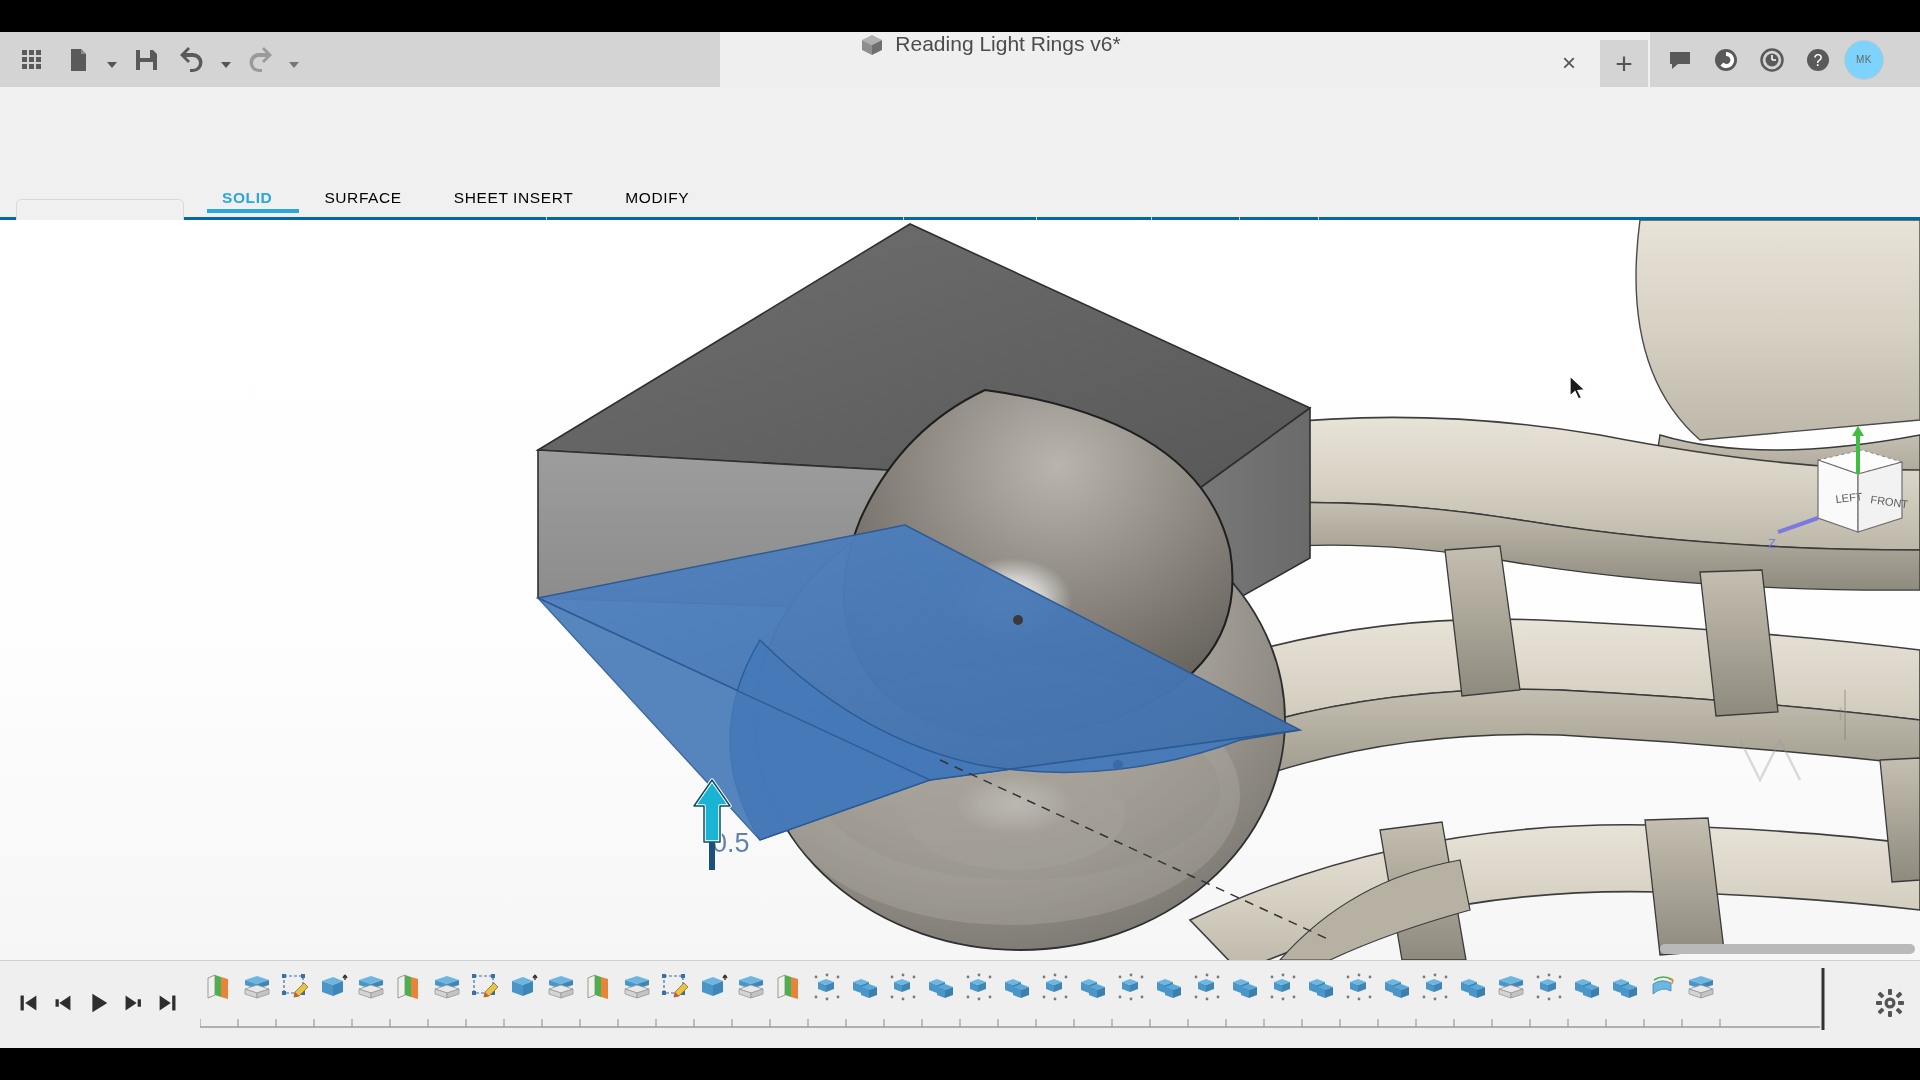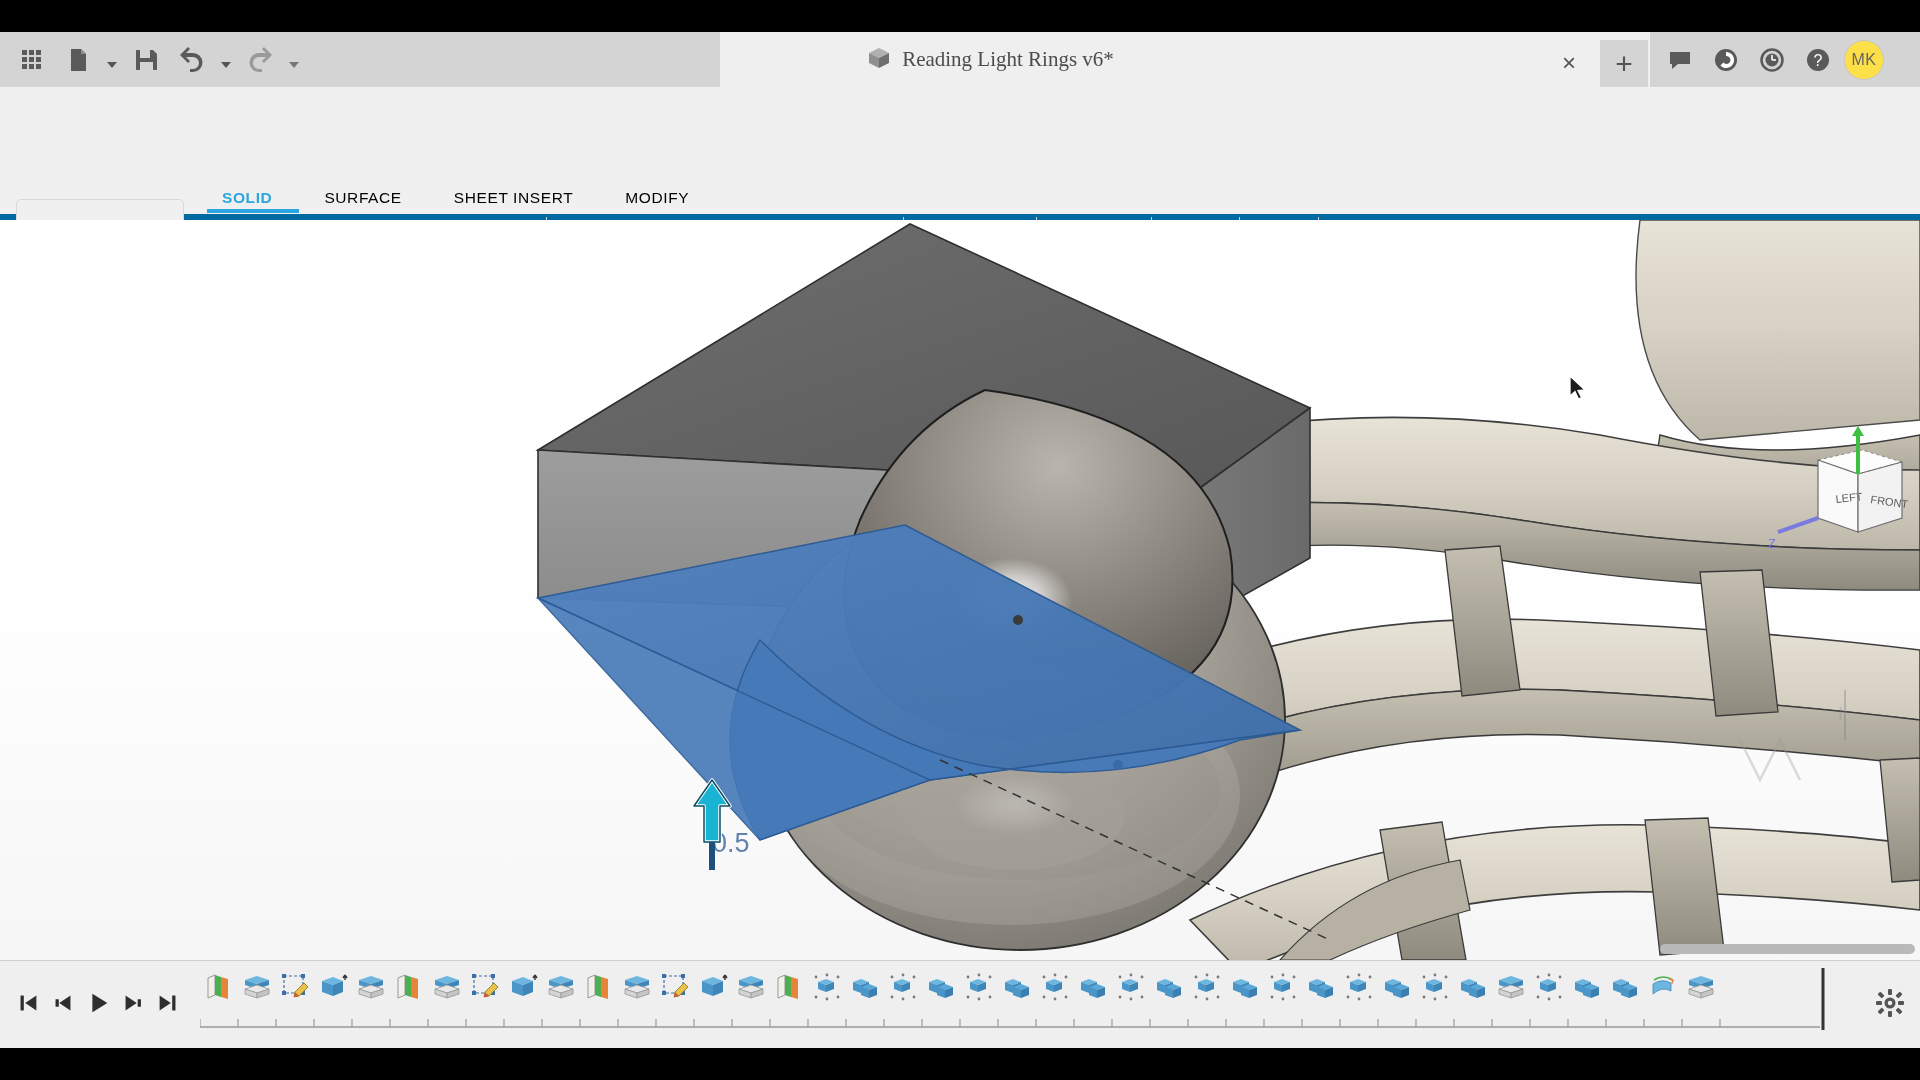--- a/index.html
+++ b/index.html
@@ -15,36 +15,36 @@
   .qbtn { width:44px; height:42px; display:flex; align-items:center; justify-content:center;
      cursor:pointer; color:#4a4a4a; }
   .qcaret { width:20px; height:42px; display:flex; align-items:flex-end; justify-content:center;
      padding-bottom:13px; cursor:pointer; }
   .caret { width:0;height:0;border-left:5px solid transparent;border-right:5px solid transparent;
      border-top:6px solid #555; }
   .caret.light{ border-top-color:#777; }
 
   .titlestrip { position:absolute; left:720px; top:32px; width:1200px; height:55px; background:#efefef; }
   .titlewrap { position:absolute; left:780px; top:32px; width:420px; height:55px;
-     display:flex; align-items:center; justify-content:center; gap:10px;font-family:Liberation Serif, serif; }
+     display:flex; align-items:flex-start; justify-content:center; gap:10px; }
   .title-text { font-size:21px; color:#4c4c4c; white-space:nowrap; }
   .doctab-close { position:absolute; left:1555px; top:49px; width:28px; height:28px;
      display:flex;align-items:center;justify-content:center;cursor:pointer;color:#555;font-size:24px;font-weight:300;}
   .plusbtn { position:absolute; left:1600px; top:40px; width:48px; height:47px; background:#d4d4d4;
      display:flex;align-items:center;justify-content:center;cursor:pointer;color:#555;font-size:30px;font-weight:300;}
   .rightbar { position:absolute; left:1650px; top:32px; width:270px; height:55px; background:#d4d4d4;
      display:flex; align-items:center; gap:6px; padding-left:10px; }
   .ricon { width:40px;height:44px;display:flex;align-items:center;justify-content:center;cursor:pointer;color:#4a4a4a;}
-  .avatar { width:40px;height:40px;border-radius:50%;background:#fde047;border:1px solid #c8c8c8;
-     display:flex;align-items:center;justify-content:center;font-size:16px;color:#666;cursor:pointer;
+  .avatar { width:40px;height:40px;border-radius:50%;background:#7dd3fc;border:1px solid #c8c8c8;
+     display:flex;align-items:center;justify-content:center;font-size:10px;color:#666;cursor:pointer;
      letter-spacing:.5px; }
 
   
   .ribbon { position:absolute; left:0; top:87px; width:1920px; height:133px; background:#f0f0f0;
-     border-bottom:6px solid #0369a1; }
+     border-bottom:3px solid #0369a1; }
   .designbox { position:absolute; left:16px; top:112px; width:168px; height:78px;
      border:1px solid #d8d8d8; border-radius:5px; background:#f0f0f0;
      display:flex; align-items:center; justify-content:center; gap:8px; cursor:pointer; }
   .designlabel { font-size:16px; color:#3b3b3b; letter-spacing:.6px; }
 
   .tabs { position:absolute; left:196px; top:96px; height:30px; display:flex; align-items:center; gap:0; }
   .tab { font-size:15.5px; color:#000000; letter-spacing:.6px; cursor:pointer; padding:0 26px; }
   .tab.active { color:#2ba6e0; font-weight:bold; }
   .tabunderline { position:absolute; left:207px; top:122px; width:92px; height:4px; background:#2ba6e0; }
 

